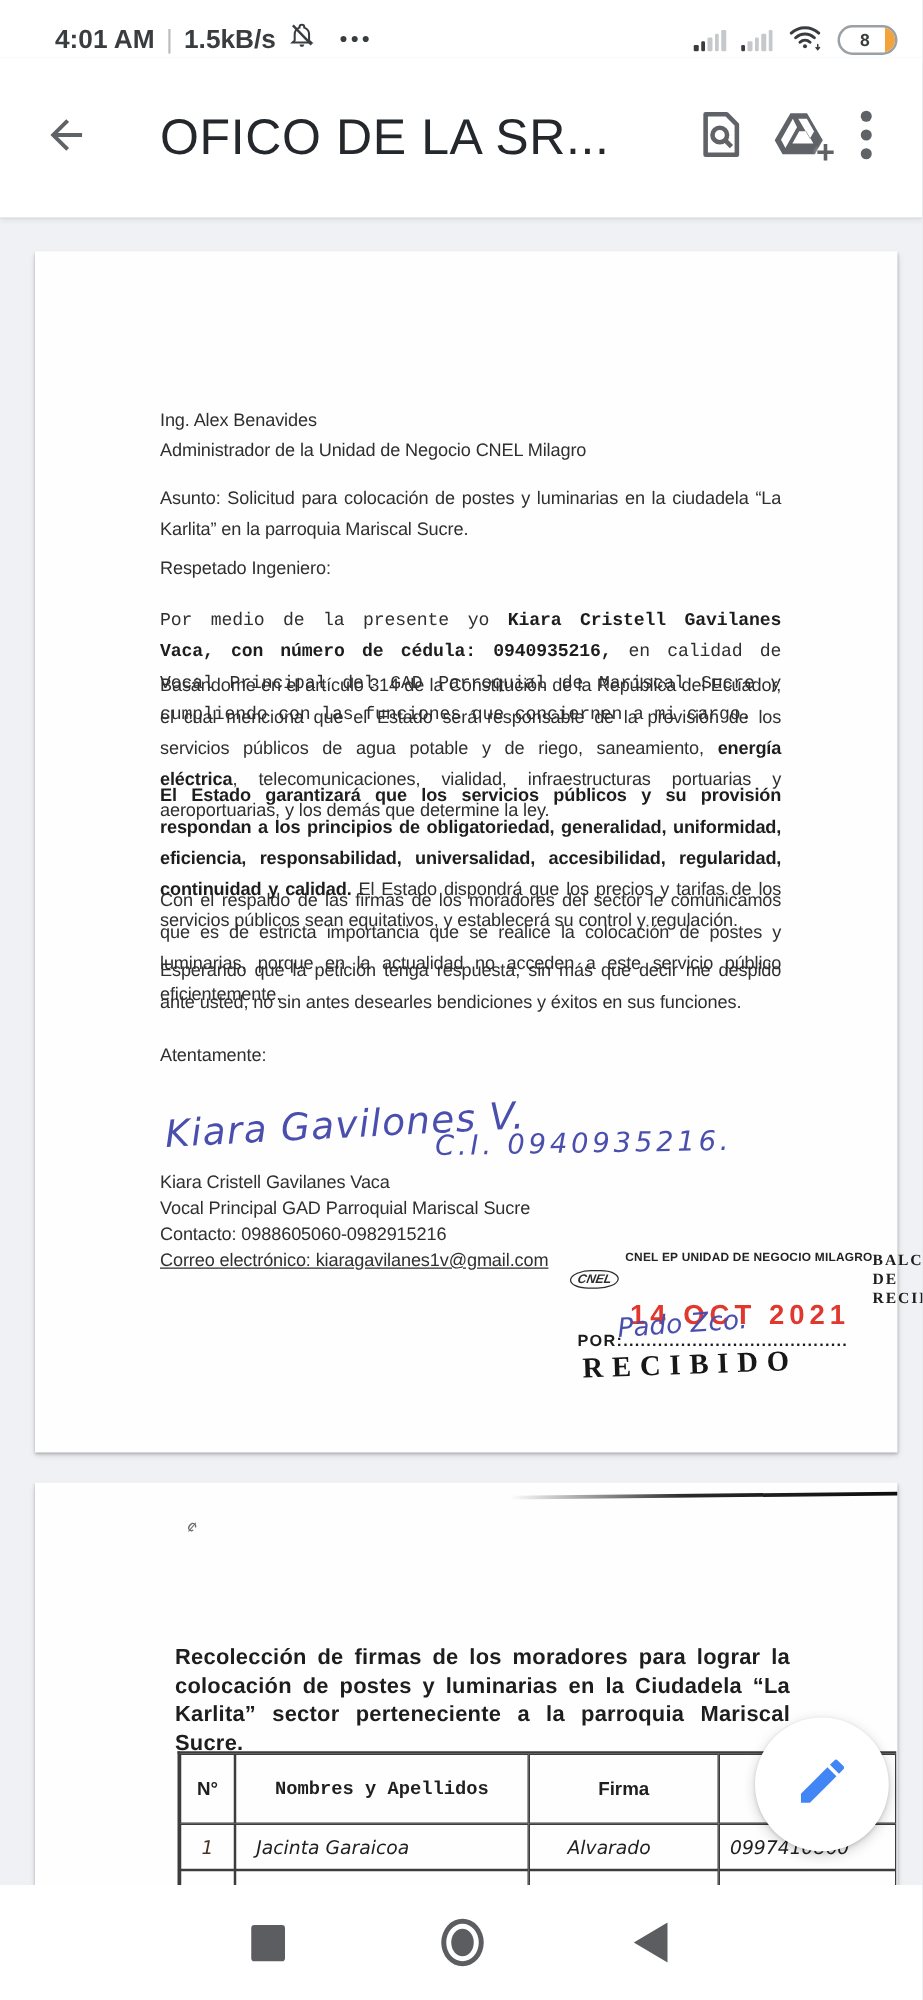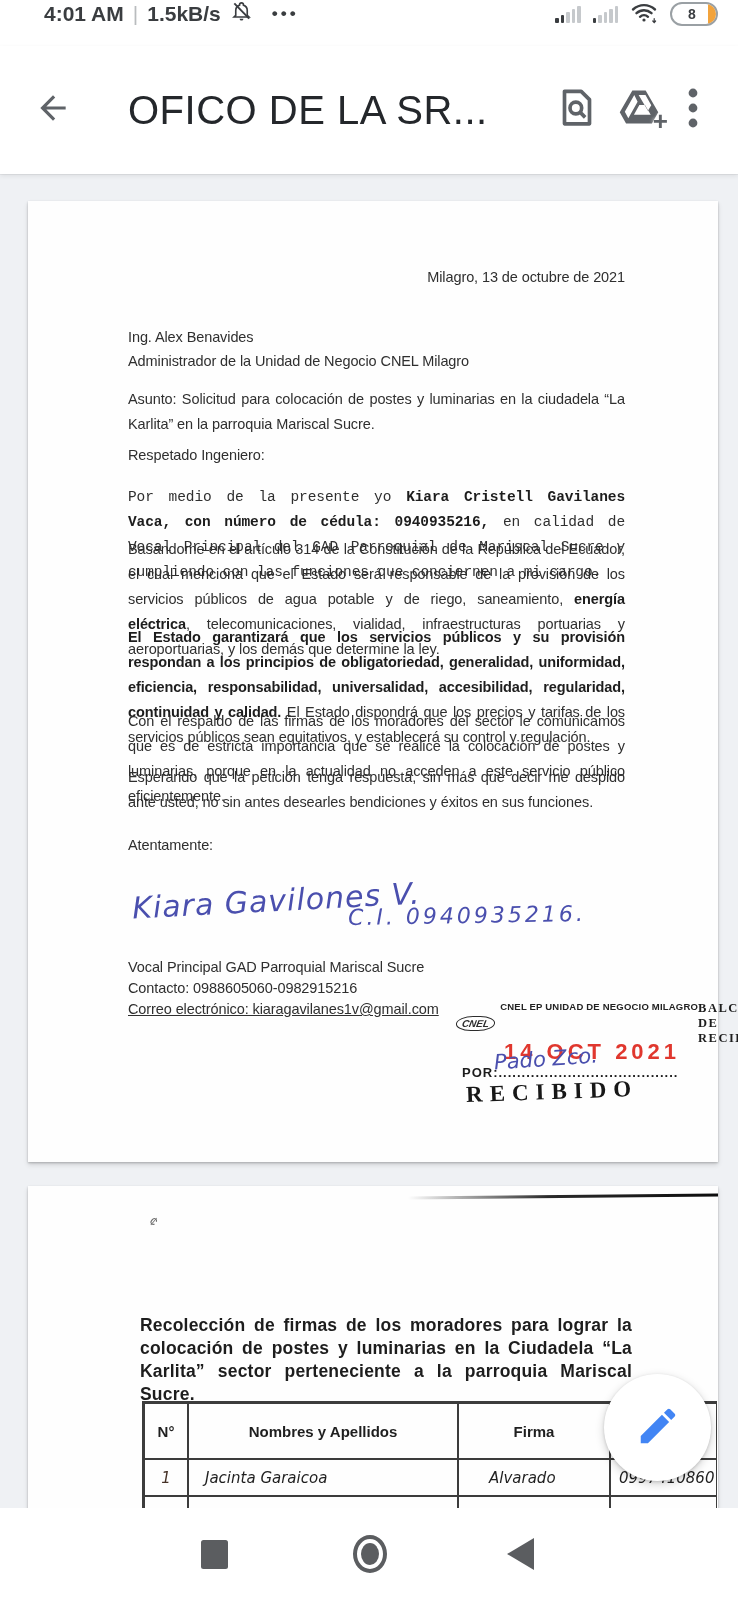--- a/index.html
+++ b/index.html
@@ -5,21 +5,21 @@
   * { margin:0; padding:0; box-sizing:border-box; }
   html,body { background:#dfe1e5; }
   .screen {
     position:relative; width:738px; height:1600px; overflow:hidden;
     background:#eff1f4; font-family:"Liberation Sans", sans-serif;
   }
 
   
   .status-bar {
     position:absolute; top:0; left:0; width:738px; height:46px; background:#ffffff;
-    display:flex; align-items:flex-start; padding:0 20px 0 44px; color:#3a3d40;
+    display:flex; align-items:flex-end; padding:0 20px 0 44px; color:#3a3d40;
   }
   .sb-left { display:flex; align-items:center; gap:9px; font-size:21px; font-weight:bold; }
   .sb-sep { color:#b9bcbe; font-weight:normal; }
   .sb-dots { font-size:17px; letter-spacing:3px; margin-left:10px; font-weight:bold; }
   .sb-right { margin-left:auto; display:flex; align-items:center; gap:12px; }
   .sig { display:flex; align-items:flex-end; gap:2px; height:18px; }
   .sig i { display:block; width:3.5px; border-radius:1px; }
   .battery {
     position:relative; width:48px; height:24px; border:2.5px solid #9aa0a4;
     border-radius:12px; display:flex; align-items:center; justify-content:center;
@@ -210,21 +210,20 @@
             <circle cx="5" cy="21" r="4.4" fill="#5f6368"></circle>
             <circle cx="5" cy="36" r="4.4" fill="#5f6368"></circle>
           </svg>
       </span>
     </span>
   </div>
 
   <div class="doc-scroll">
 
     <div class="page page1">
-      <p class="abs doc-text right-al" style="top:64px;">Milagro, 13 de octubre de 2021</p>
 
       <p class="abs doc-text" style="top:124px;">Ing. Alex Benavides</p>
       <p class="abs doc-text" style="top:148px;">Administrador de la Unidad de Negocio CNEL Milagro</p>
 
       <p class="abs doc-text" style="top:186px;">Asunto: Solicitud para colocación de postes y luminarias en la ciudadela “La Karlita” en la parroquia Mariscal Sucre.</p>
 
       <p class="abs doc-text" style="top:242px;">Respetado Ingeniero:</p>
 
       <p class="abs doc-text" style="top:284px;font-family:Liberation Mono, monospace;"><span>Por medio de la presente yo </span><b>Kiara Cristell Gavilanes Vaca, con número de cédula: 0940935216,</b><span> en calidad de Vocal Principal del GAD Parroquial de Mariscal Sucre y cumpliendo con las funciones que conciernen a mi cargo.</span></p>
 
@@ -234,20 +233,21 @@
 
       <p class="abs doc-text" style="top:508px;">Con el respaldo de las firmas de los moradores del sector le comunicamos que es de estricta importancia que se realice la colocación de postes y luminarias, porque en la actualidad no acceden a este servicio público eficientemente.</p>
 
       <p class="abs doc-text" style="top:564px;">Esperando que la petición tenga respuesta, sin más que decir me despido ante usted, no sin antes desearles bendiciones y éxitos en sus funciones.</p>
 
       <p class="abs doc-text" style="top:632px;">Atentamente:</p>
 
       <p class="abs script sign-main" style="left:104px; top:682px;">Kiara Gavilones V.</p>
       <p class="abs script sign-ci" style="left:320px; top:702px;">C.I. 0940935216.</p>
 
+      <p class="abs doc-text" style="top:735px; line-height:21px;">Kiara Cristell Gavilanes Vaca</p>
       <p class="abs doc-text" style="top:756px; line-height:21px;">Vocal Principal GAD Parroquial Mariscal Sucre</p>
       <p class="abs doc-text" style="top:777px; line-height:21px;">Contacto: 0988605060-0982915216</p>
       <p class="abs doc-text" style="top:798px; line-height:21px;text-decoration:underline;">Correo electrónico: kiaragavilanes1v@gmail.com</p>
 
       <div class="abs stamp-org">
         <span class="cnel-logo">CNEL</span>
         <span class="stamp-lines">
           <span class="stamp-l1">CNEL EP UNIDAD DE NEGOCIO MILAGRO</span>
           <span class="stamp-l2">BALCÓN DE RECIBIDO</span>
         </span>
@@ -261,21 +261,21 @@
     <div class="page page2">
       <div class="abs scan-line"></div>
       <span class="abs scan-speck">¢</span>
 
       <p class="abs p2-title">Recolección de firmas de los moradores para lograr la colocación de postes y luminarias en la Ciudadela “La Karlita” sector perteneciente a la parroquia Mariscal Sucre.</p>
 
       <table class="abs sig-table" cellspacing="0">
         <tbody>
             <tr class="hrow">
           <td style="width:44px;">N°</td>
-          <td style="width:270px;">Nombres y Apellidos</td>
+          <td style="width:235px;font-family:Liberation Mono, monospace;">Nombres y Apellidos</td>
           <td style="width:152px;margin-left:32px;">Firma</td>
           <td>C</td>
         </tr>
         <tr class="drow">
           <td class="hand cell-num" style="color:#463227;">1</td>
           <td class="hand cell-name">Jacinta Garaicoa</td>
           <td class="hand cell-firma">Alvarado</td>
           <td class="hand cell-extra">0997410860</td>
         </tr>
         <tr class="drow">

